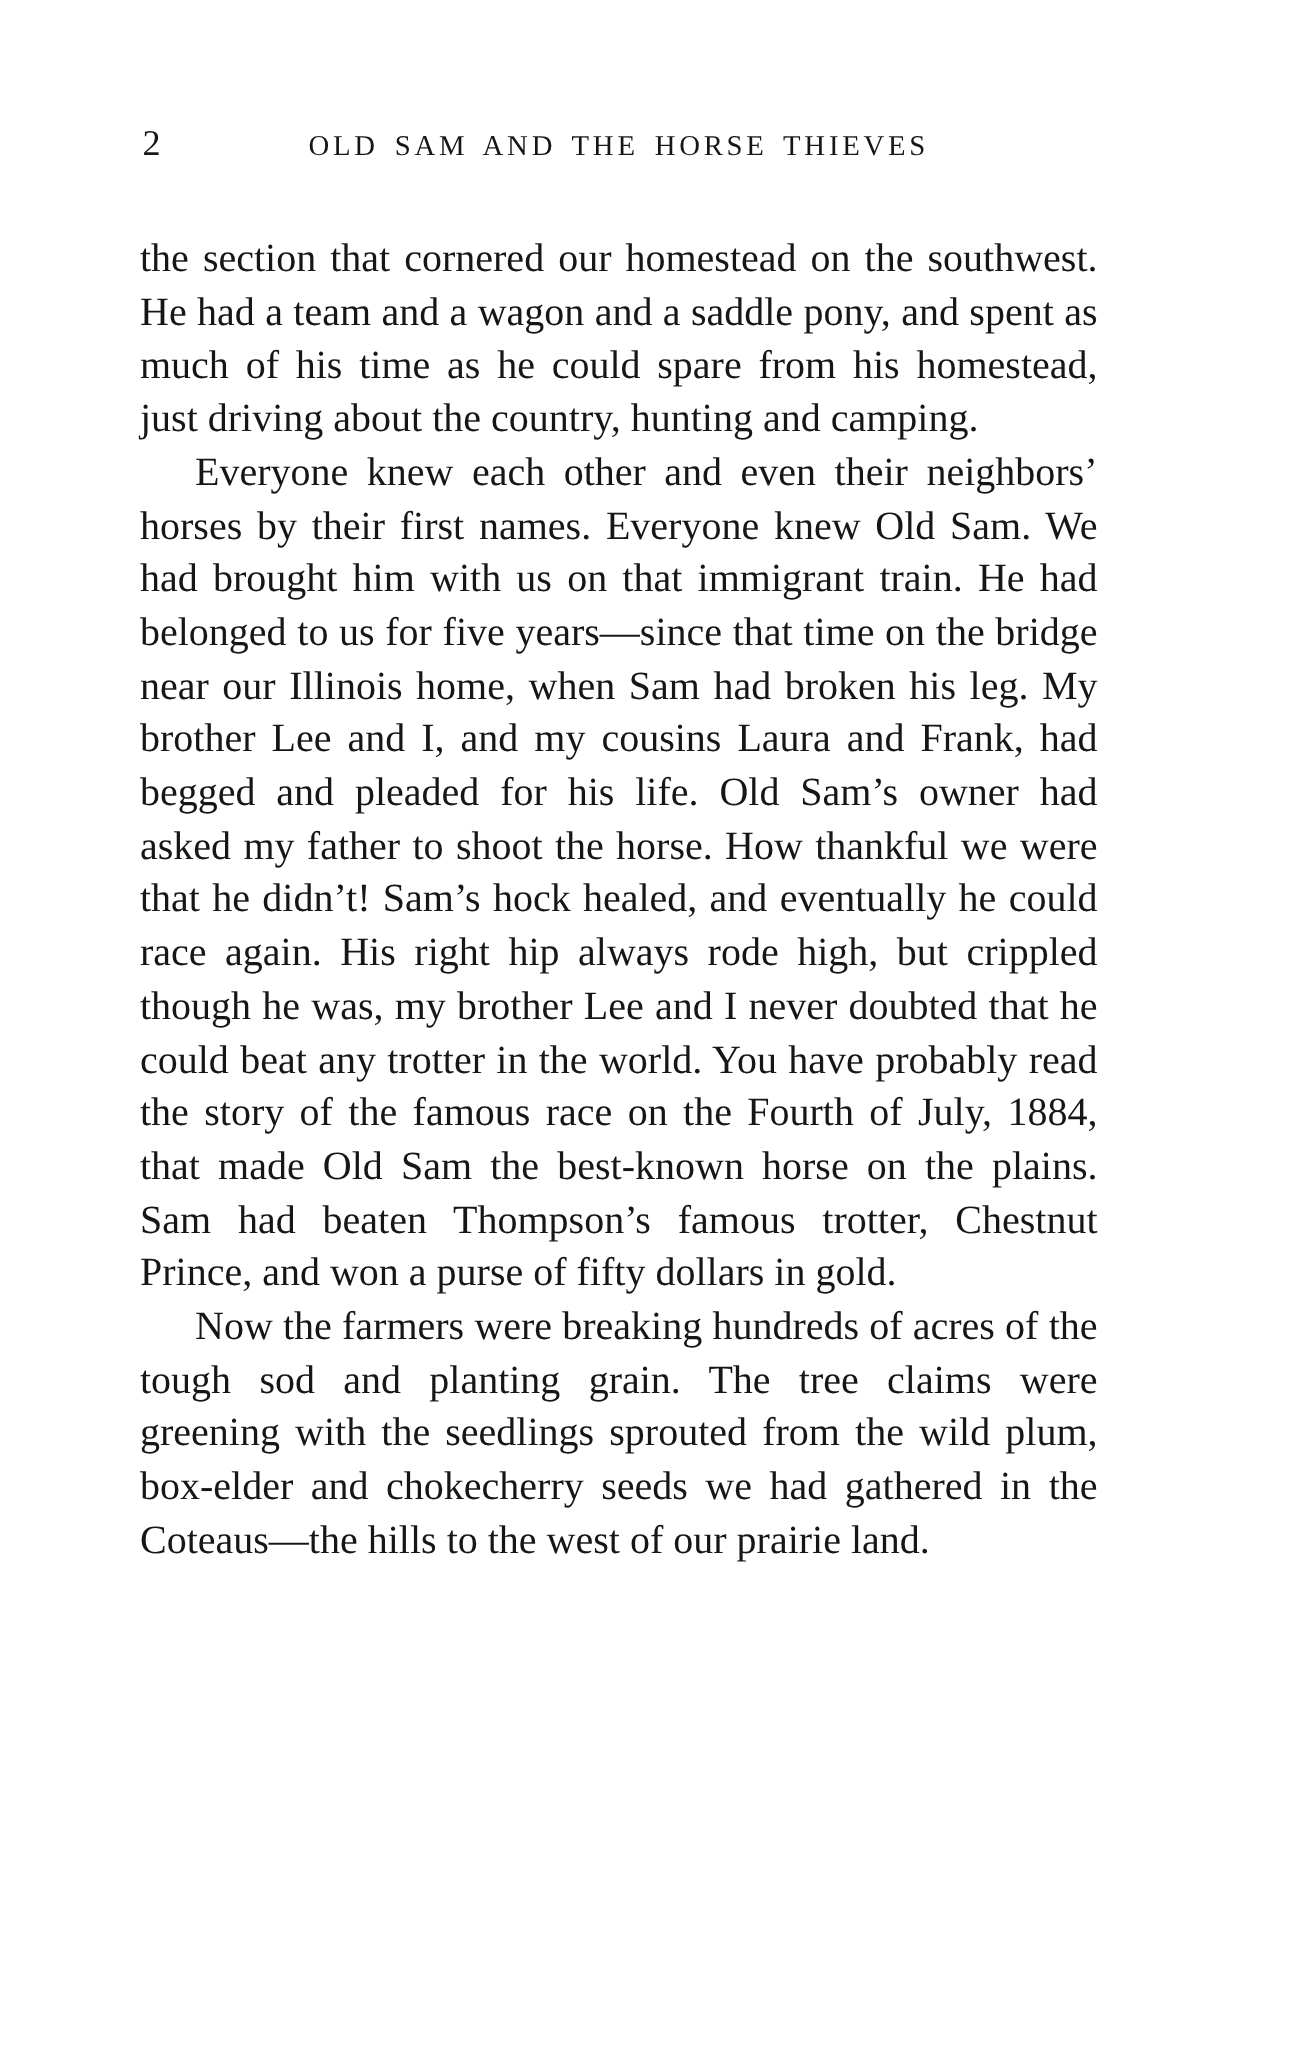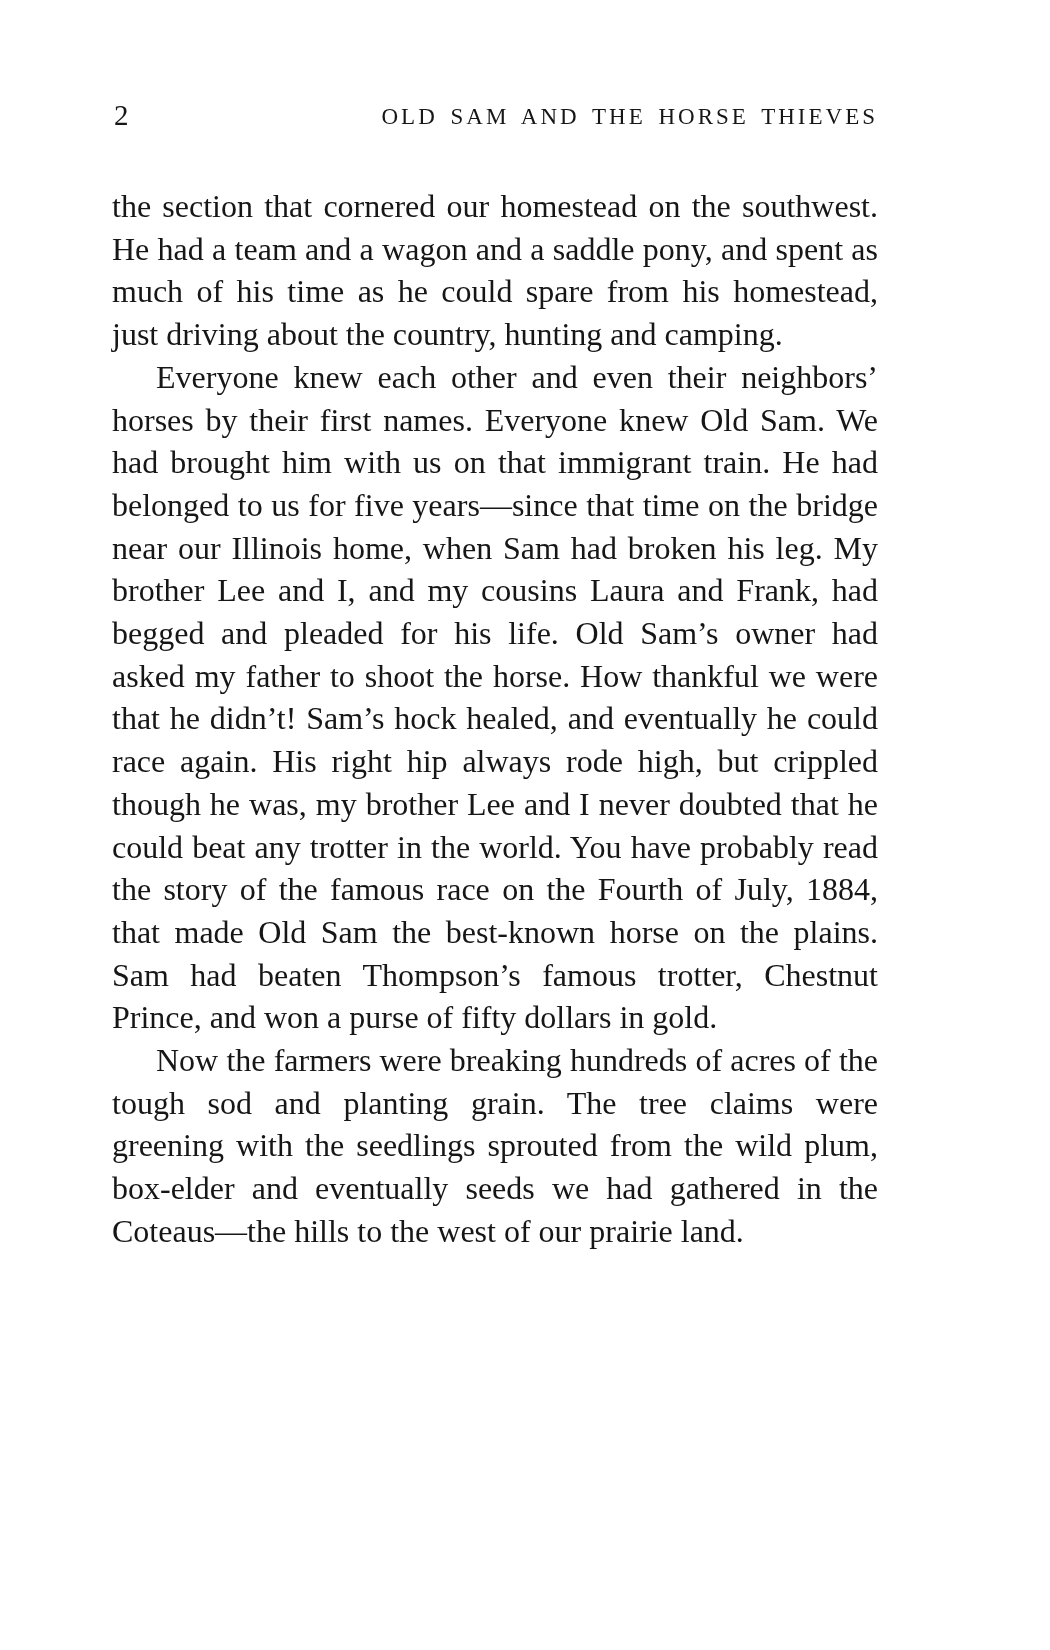--- a/index.html
+++ b/index.html
@@ -29,21 +29,21 @@
   }
   .page-number {
     position: absolute;
     left: 2px;
     top: -2px;
     font-size: 29px;
     line-height: 36px;
   }
   .running-title {
     display: block;
-    text-align: right;
+    text-align: center;
     font-size: 23px;
     line-height: 36px;
     letter-spacing: 3px;
     word-spacing: 4px;
     margin-top: 32px;
   }
   .body-text {
     margin-top: 50px;
     font-family: Liberation Serif, serif;
     font-size: 32px;
@@ -65,16 +65,16 @@
 
 <div class="page">
   <div class="text-col">
     <header class="running-head">
       <span class="page-number">2</span>
       <span class="running-title">OLD SAM AND THE HORSE THIEVES</span>
     </header>
     <main class="body-text">
         <p class="para">the section that cornered our homestead on the southwest. He had a team and a wagon and a saddle pony, and spent as much of his time as he could spare from his homestead, just driving about the country, hunting and camping.</p>
         <p class="para indent">Everyone knew each other and even their neighbors’ horses by their first names. Everyone knew Old Sam. We had brought him with us on that immigrant train. He had belonged to us for five years—since that time on the bridge near our Illinois home, when Sam had broken his leg. My brother Lee and I, and my cousins Laura and Frank, had begged and pleaded for his life. Old Sam’s owner had asked my father to shoot the horse. How thankful we were that he didn’t! Sam’s hock healed, and eventually he could race again. His right hip always rode high, but crippled though he was, my brother Lee and I never doubted that he could beat any trotter in the world. You have probably read the story of the famous race on the Fourth of July, 1884, that made Old Sam the best-known horse on the plains. Sam had beaten Thompson’s famous trotter, Chestnut Prince, and won a purse of fifty dollars in gold.</p>
-        <p class="para indent">Now the farmers were breaking hundreds of acres of the tough sod and planting grain. The tree claims were greening with the seedlings sprouted from the wild plum, box-elder and eventually seeds we had gathered in the Coteaus—the hills to the west of our prairie land.</p>
+        <p class="para indent">Now the farmers were breaking hundreds of acres of the tough sod and planting grain. The tree claims were greening with the seedlings sprouted from the wild plum, box-elder and chokecherry seeds we had gathered in the Coteaus—the hills to the west of our prairie land.</p>
       </main>
   </div>
 </div>
 
 </body></html>

